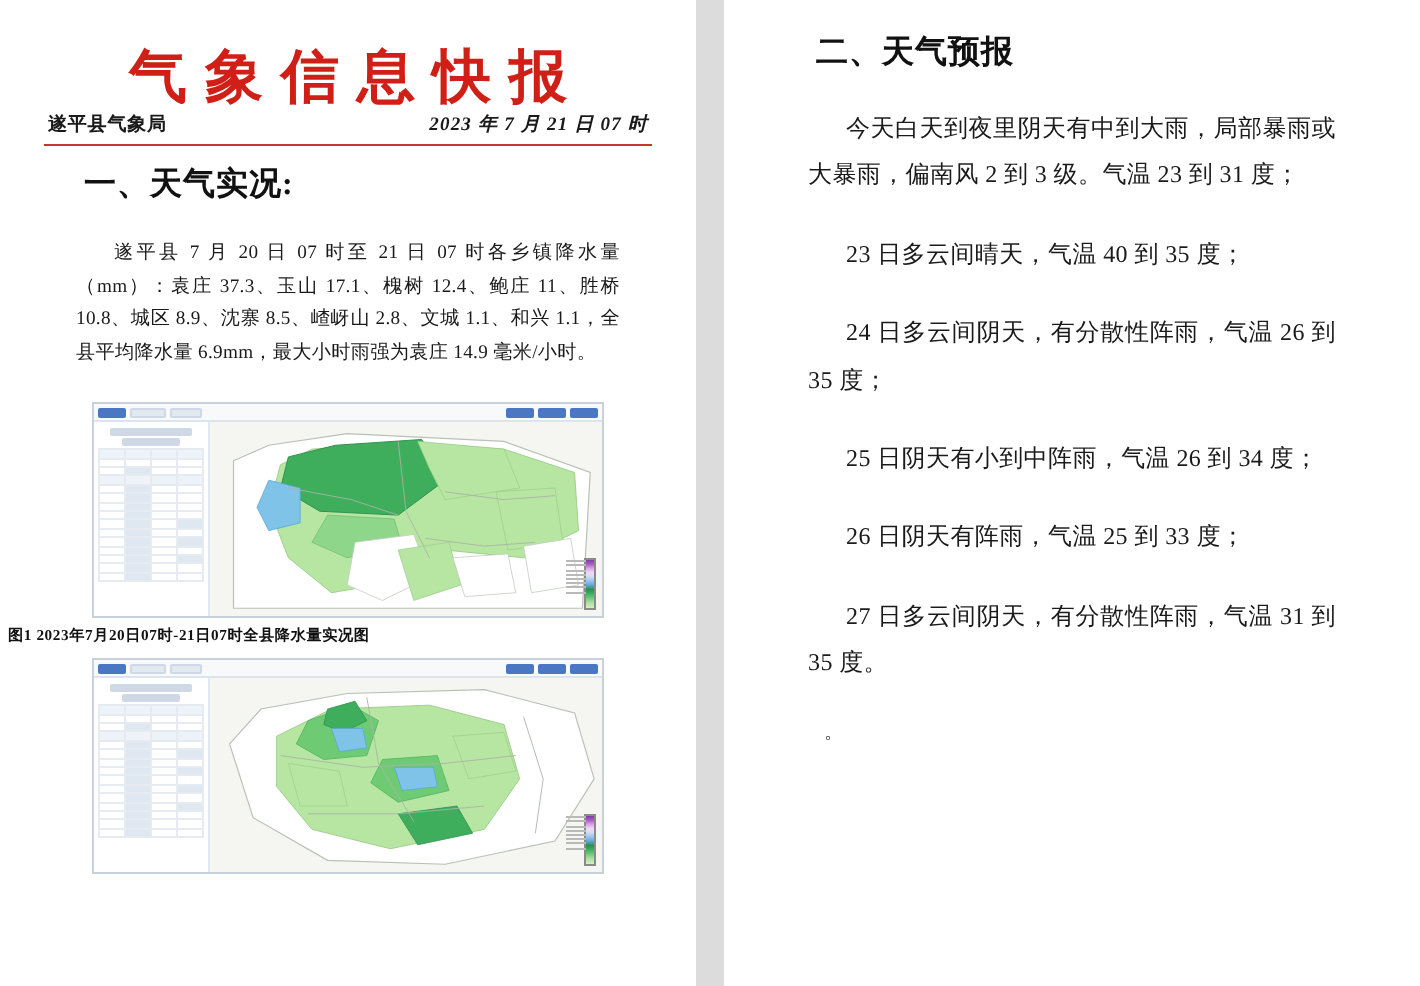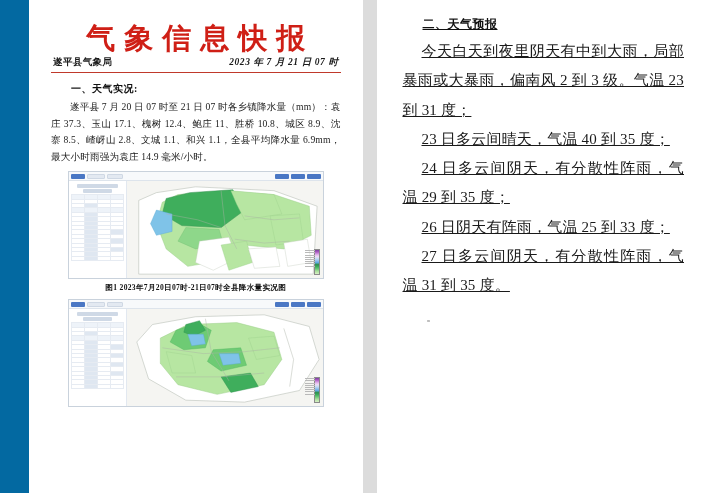--- a/index.html
+++ b/index.html
@@ -11,22 +11,21 @@
     width: 710px;
     height: 493px;
     overflow: hidden;
     font-family: "Liberation Serif", "DejaVu Serif", serif;
     position: relative;
   }
   .viewer {
     position: absolute;
     inset: 0;
     display: flex;
-    background: #0369a1;
-    padding-left: 29px;
+    background: #14532d;
   }
   
   .page {
     background: #ffffff;
     position: relative;
     height: 493px;
     box-sizing: border-box;
     overflow: hidden;
   }
   .page-left  { width: 348px; }
@@ -65,55 +64,54 @@
     height: 0;
     border-top: 1.3px solid #c0392b;
     margin-top: 3px;
   }
 
   
   .section {
     padding: 0 22px;
   }
   .sec-head {
-    font-size: 10px;
+    font-size: 16px;
     font-weight: bold;
     color: #111;
     margin: 9px 0 3px 0;
     text-indent: 20px;
     letter-spacing: .5px;
   }
   .para {
     font-size: 9.6px;
     line-height: 1.72;
     color: #1a1a1a;
     text-align: justify;
     text-indent: 19px;
     letter-spacing: .15px;
-    margin: 0;
+    margin: 16px;
   }
 
   
   .figure {
     margin: 6px 0 0 0;
     padding: 0 4px;
   }
   .fig-shot {
     position: relative;
     width: 256px;
     height: 108px;
     margin: 0 auto;
     border: 1px solid #c9d2dc;
     background: #ffffff;
     overflow: hidden;
     box-sizing: border-box;
   }
   .fig-caption {
     font-size: 7.6px;
-    text-align: center;
     color: #111;
     margin-top: 4px;
     letter-spacing: .3px;
     font-weight: bold;
     white-space: nowrap;
   }
 
   
   .app-topbar {
     position: absolute; top: 0; left: 0; right: 0;
@@ -194,37 +192,35 @@
   .legend-ticks i {
     display: block;
     height: 1px;
     background: #b9b9b9;
     margin-bottom: 1.2px;
   }
 
   
   .right-inner { padding: 14px 26px 0 26px; }
   .sec-head-r {
-    font-size: 12px;
+    font-size: 16px;
     font-weight: bold;
     color: #111;
     margin: 2px 0 4px 0;
     text-indent: 20px;
     letter-spacing: .5px;
-    text-decoration: underline;
   }
   .fc-line {
-    font-size: 15px;
+    font-size: 12px;
     line-height: 1.95;
     color: #1a1a1a;
     text-indent: 19px;
     letter-spacing: .2px;
-    margin: 0;
+    margin: 16px;
     text-align: justify;
-    text-decoration: underline;
   }
   .fc-first {
     text-indent: 19px;
     text-align: justify;
   }
   .tail-dot {
     font-size: 9.6px;
     color: #333;
     text-indent: 24px;
     margin-top: 12px;
@@ -554,20 +550,21 @@
 
   </div>
 
   <div class="page-gap"></div>
 
   <div class="page page-right">
     <div class="right-inner">
       <div class="sec-head-r">二、天气预报</div>
       <p class="fc-line fc-first">今天白天到夜里阴天有中到大雨，局部暴雨或大暴雨，偏南风 2 到 3 级。气温 23 到 31 度；</p>
       <p class="fc-line">23 日多云间晴天，气温 40 到 35 度；</p>
-      <p class="fc-line">24 日多云间阴天，有分散性阵雨，气温 29 到 35 度；</p>
+      <p class="fc-line">24 日多云间阴天，有分散性阵雨，气温 26 到 35 度；</p>
+      <p class="fc-line">25 日阴天有小到中阵雨，气温 26 到 34 度；</p>
       <p class="fc-line">26 日阴天有阵雨，气温 25 到 33 度；</p>
       <p class="fc-line">27 日多云间阴天，有分散性阵雨，气温 31 到 35 度。</p>
       <div class="tail-dot">。</div>
     </div>
   </div>
 
 </div>
 
 </body></html>

